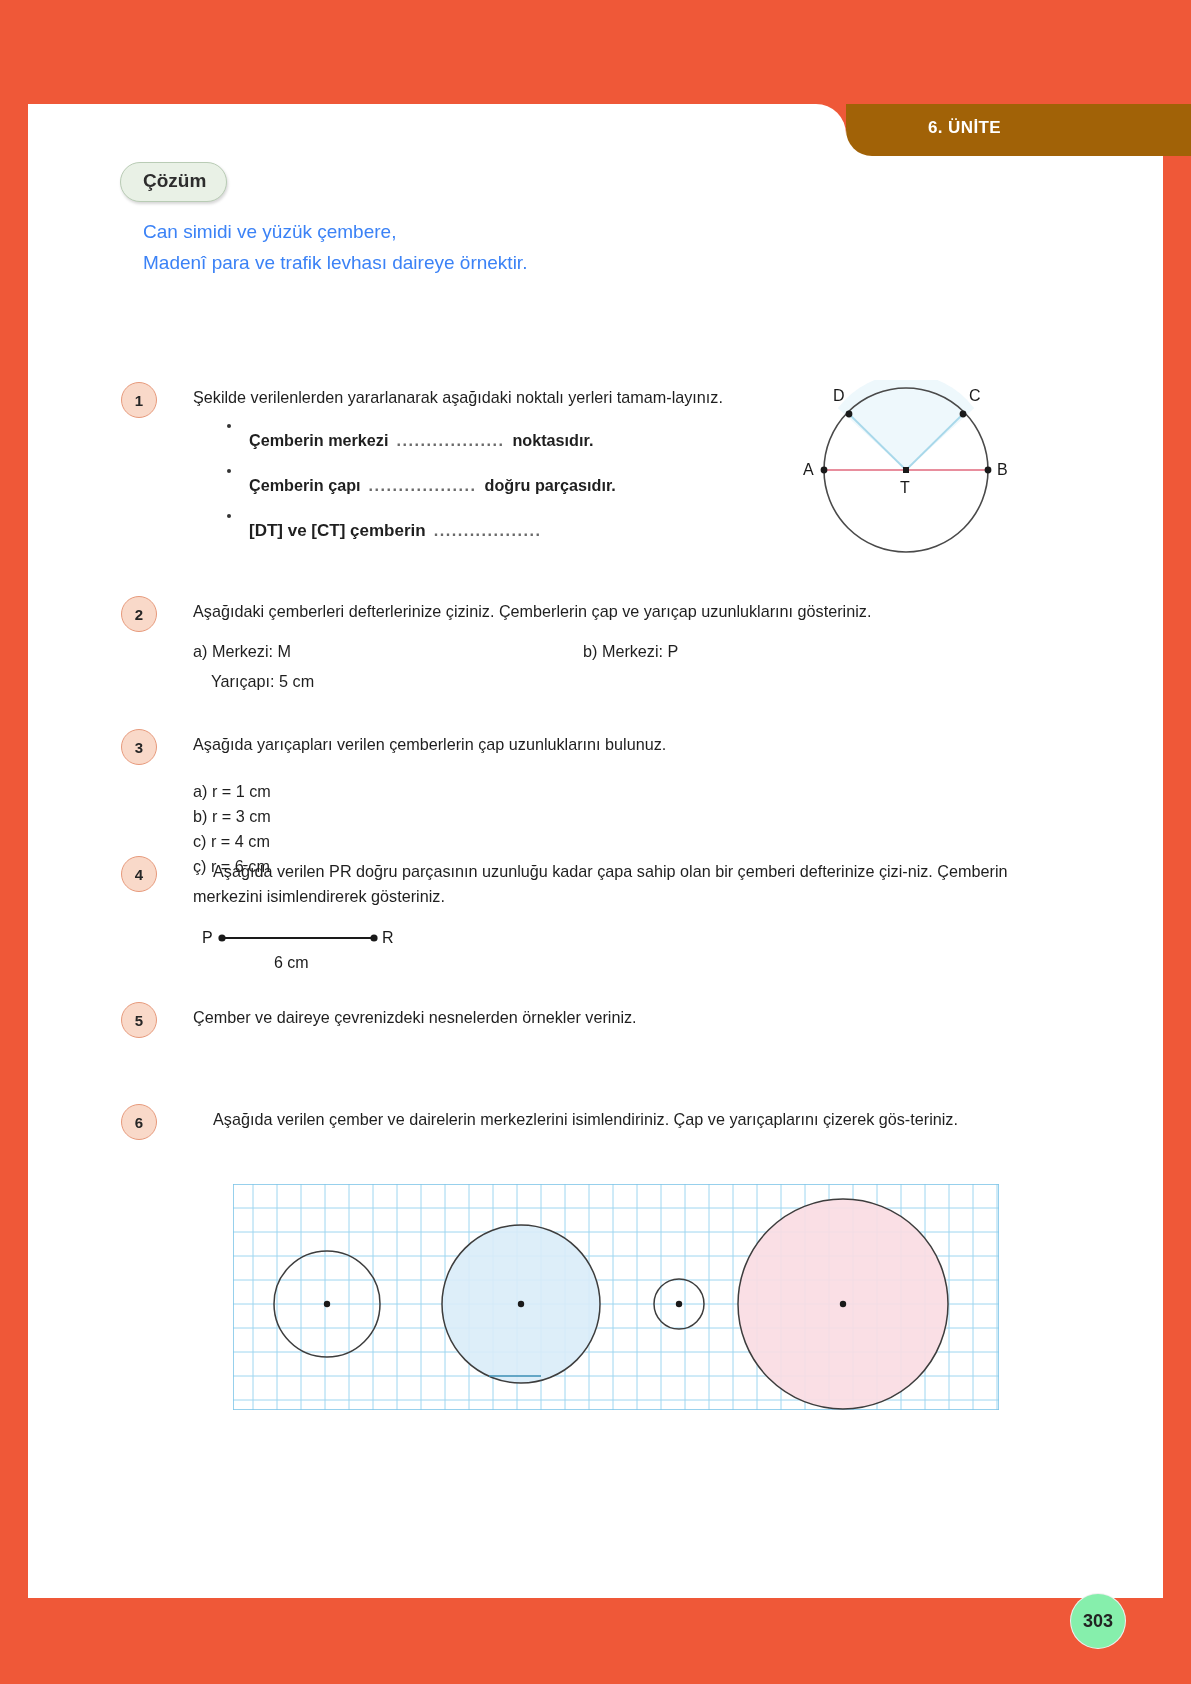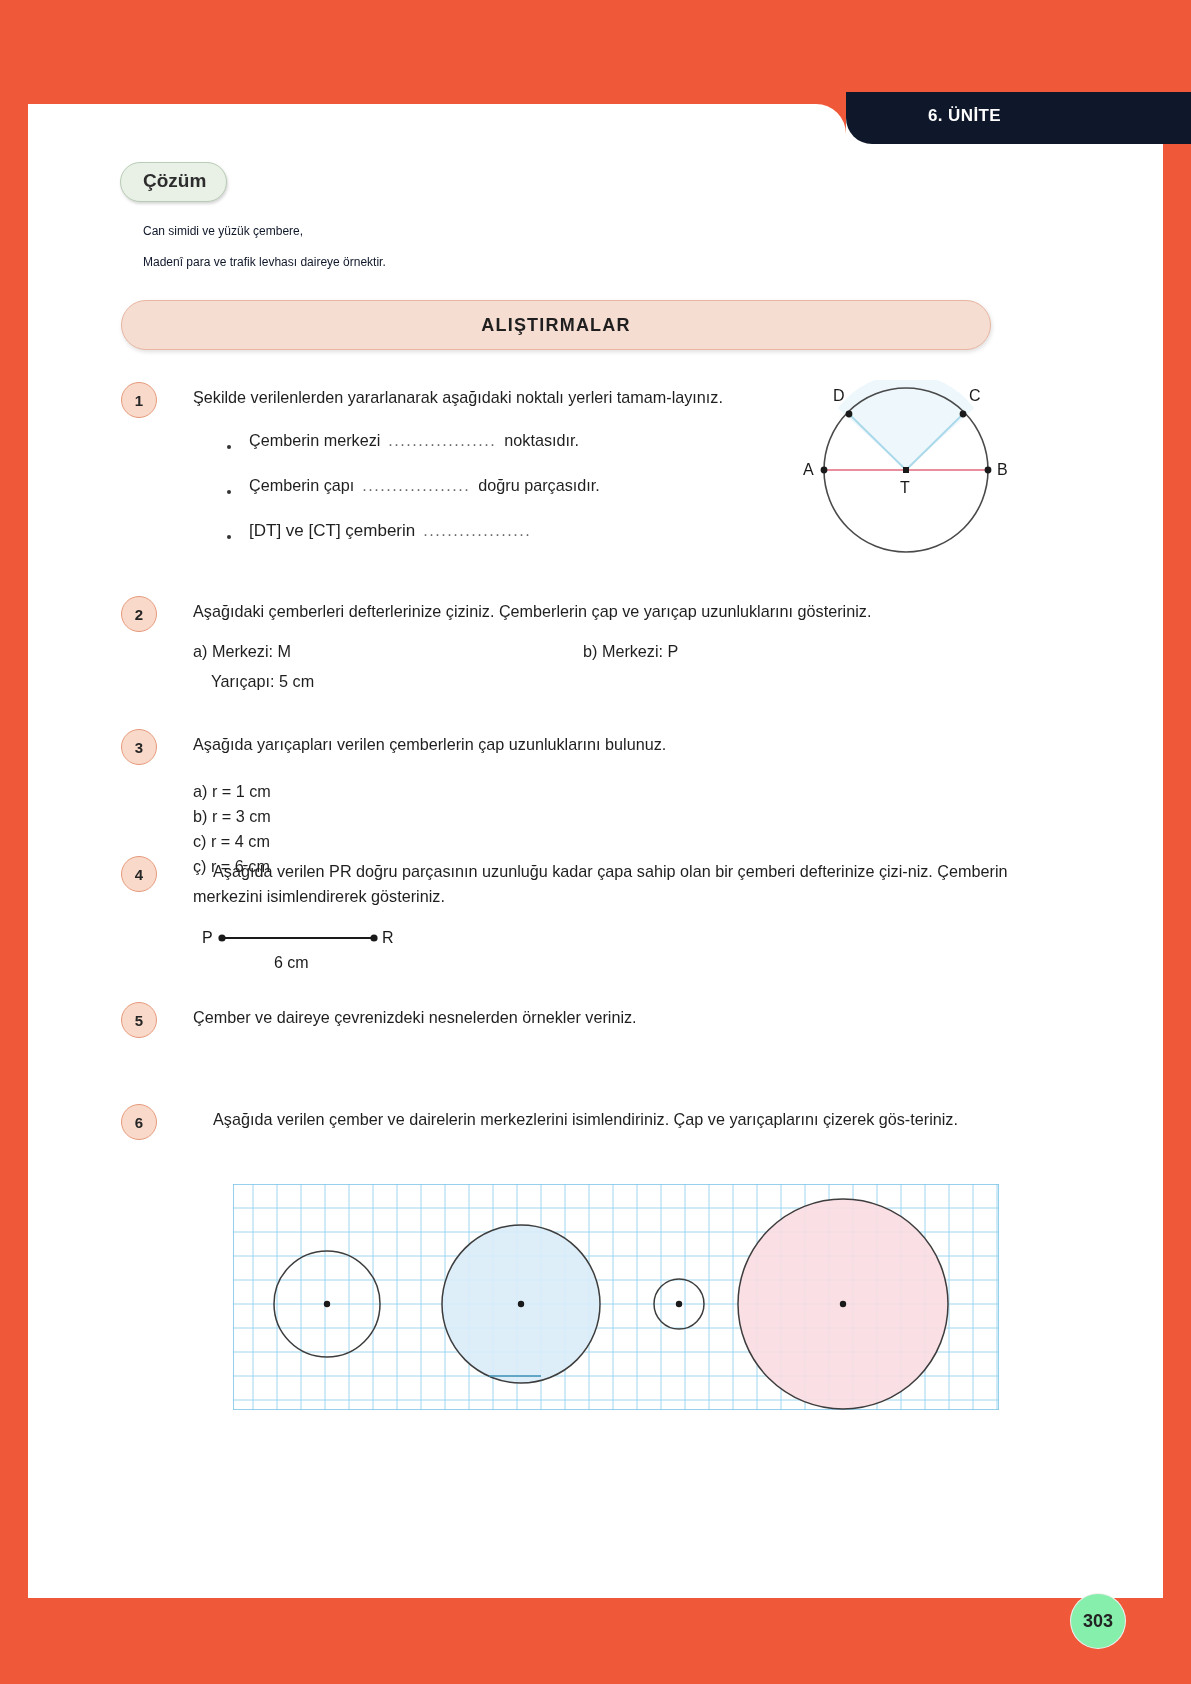--- a/index.html
+++ b/index.html
@@ -38,23 +38,23 @@
   }
   .white-body {
     position: absolute; left: 28px; top: 104px;
     width: 1135px; height: 1494px;
     background: #ffffff;
   }
 
   
   .unit-tab {
     position: absolute;
-    right: 0; top: 92px;
+    right: 0; top: 104px;
     width: 345px; height: 52px;
-    background: #0f172a;
+    background: #a16207;
     border-bottom-left-radius: 26px 26px;
     display: flex; align-items: center; justify-content: flex-start;
   }
   .unit-tab .unit-label {
     color: #ffffff;
     font-size: 17px;
     font-weight: bold;
     letter-spacing: 0.4px;
     margin-left: 82px;
     padding-bottom: 4px;
@@ -90,22 +90,22 @@
     border-radius: 22px;
     font-size: 19px;
     font-weight: bold;
     color: #2d2d2d;
     box-shadow: 1px 2px 3px rgba(0,0,0,0.16);
   }
 
   .solution-lines {
     position: absolute;
     left: 115px; top: 112px;
-    font-size: 12px;
-    color: #0f172a;
+    font-size: 19px;
+    color: #3b82f6;
     line-height: 31px;
   }
 
   
   .exercises-banner {
     position: absolute;
     left: 93px; top: 196px;
     width: 870px; height: 50px;
     background: #f6ddd2;
     border: 1.5px solid #e8b6a2;
@@ -139,23 +139,24 @@
     position: absolute;
     left: 72px; top: 3px;
     font-size: 16.2px;
     color: #1f1f1f;
     line-height: 25px;
   }
   .bullets {
     margin-top: 18px;
   }
   .bullet-row {
-    display: flex; align-items: flex-end;
+    display: flex; align-items: flex-start;
     margin-bottom: 20px;
     font-size: 16.2px;
+    font-weight: bold;
   }
   .bullet-dot {
     display: inline-block;
     width: 4px; height: 4px;
     background: #333; border-radius: 50%;
     margin-right: 18px; margin-left: 34px;
     position: relative; top: -4px;
     flex: none;
   }
   .dots { letter-spacing: 1.5px; color: #6a6a6a; }
@@ -209,23 +210,20 @@
   </div>
 
   <div class="content">
 
     <div class="cozum-pill">Çözüm</div>
     <div class="solution-lines">
       <div>Can simidi ve yüzük çembere,</div>
       <div>Madenî para ve trafik levhası daireye örnektir.</div>
     </div>
 
-    <div class="exercises-banner">
-      <span>ALIŞTIRMALAR</span>
-    </div>
 
     <div class="ex" style="top:278px;">
       <div class="num-badge">1</div>
       <div class="ex-body" style="width:600px;">
         <div>Şekilde verilenlerden yararlanarak aşağıdaki noktalı yerleri tamam-layınız.</div>
         <div class="bullets">
           <div class="bullet-row">
             <span class="bullet-dot"></span>
             <span>Çemberin merkezi</span>
             <span class="dots" style="margin:0 8px;">..................</span>

